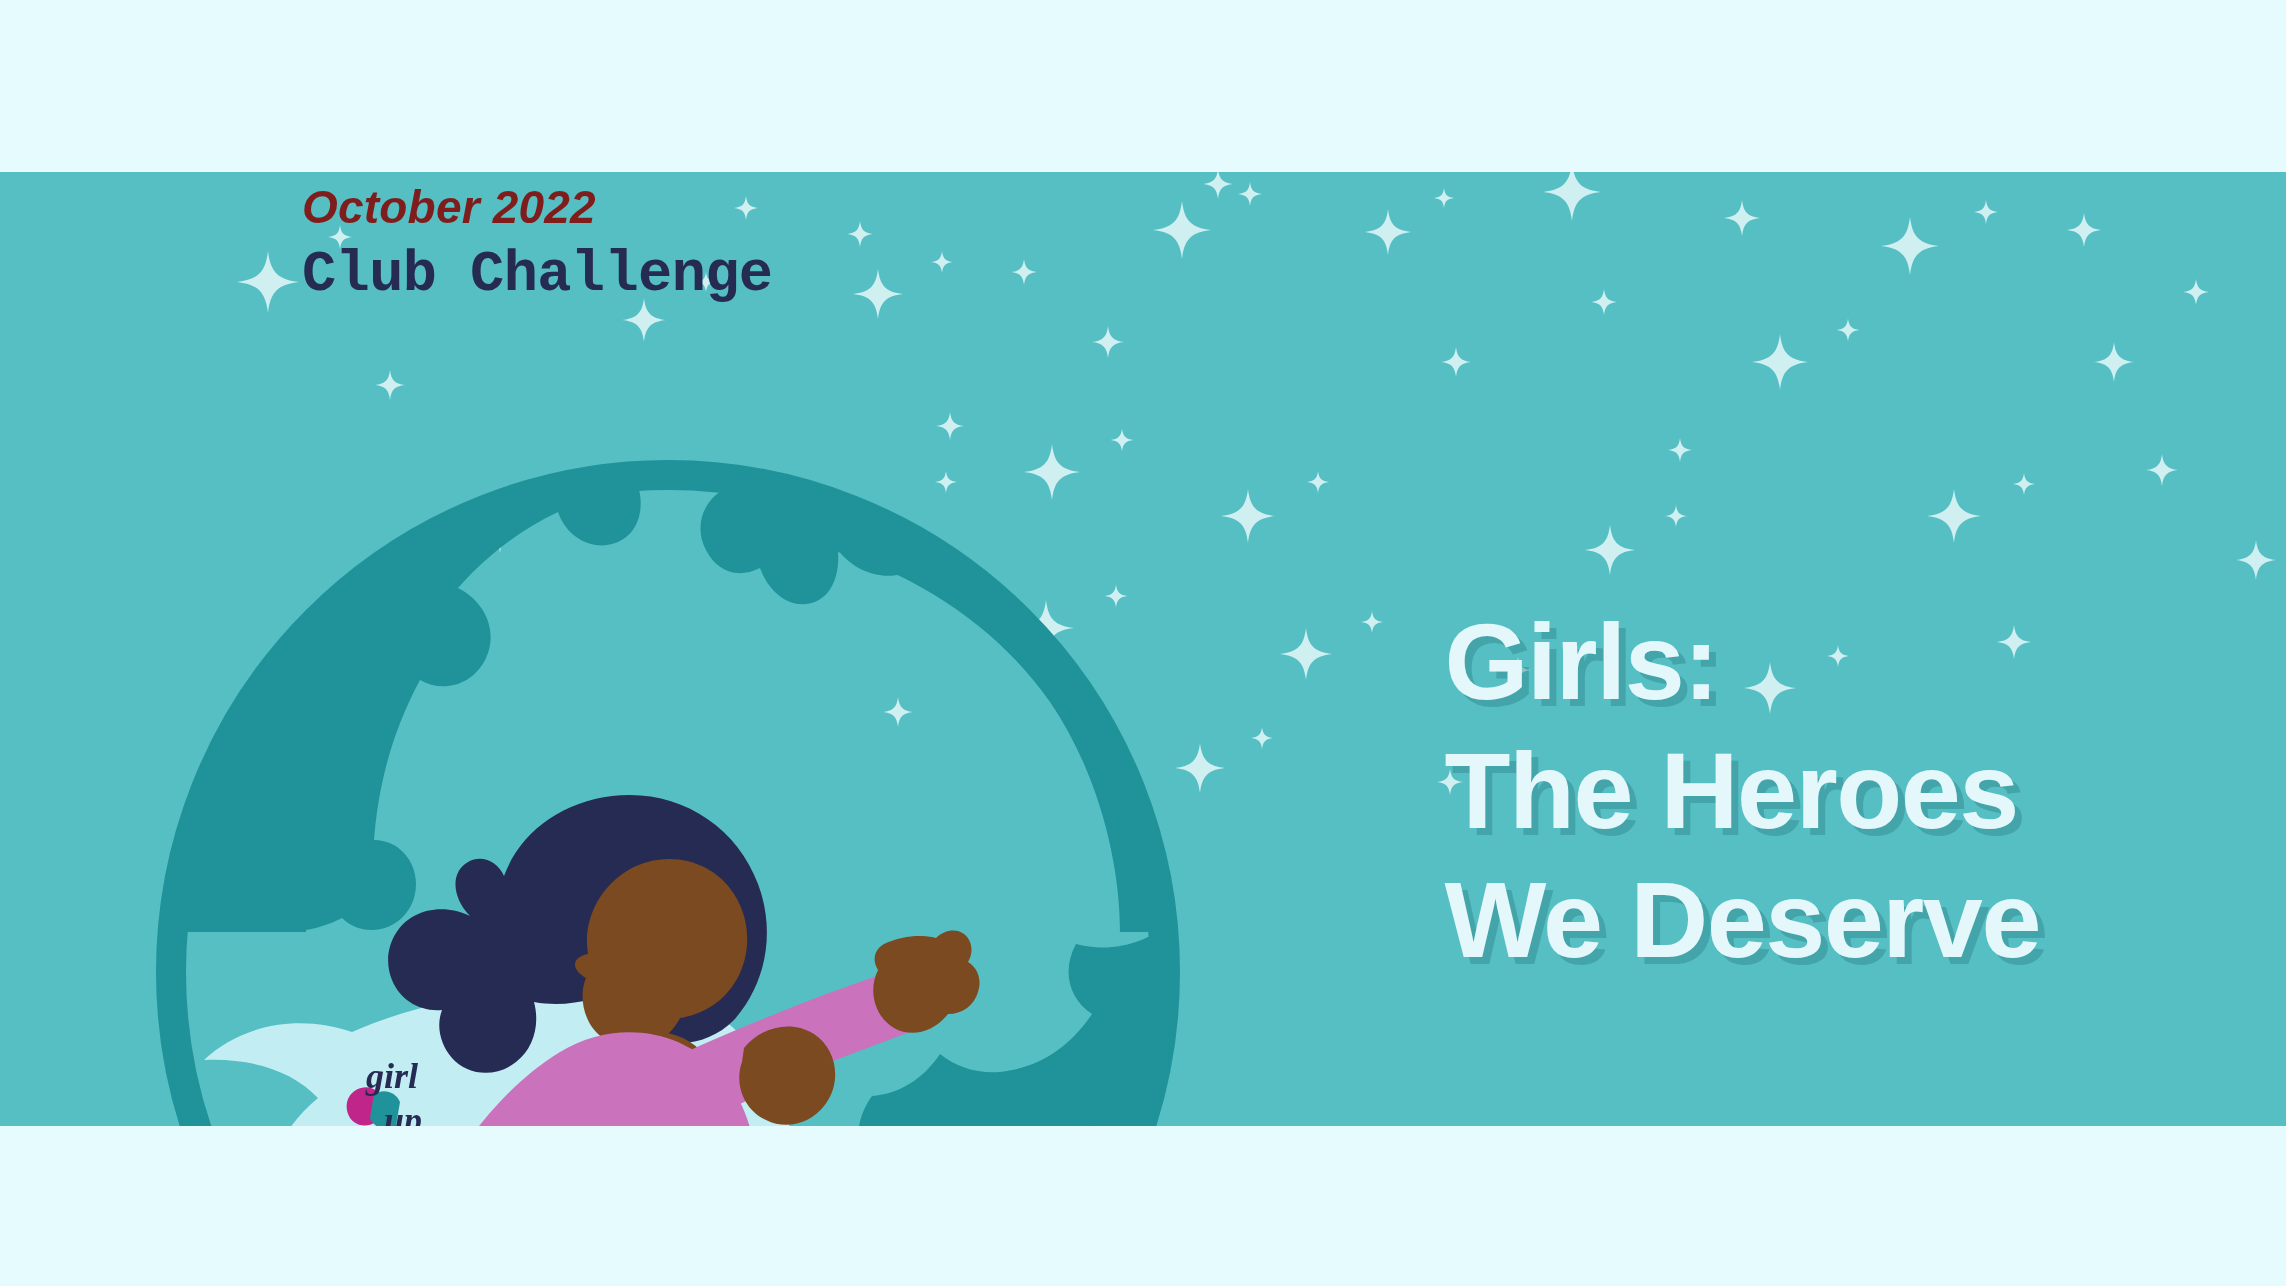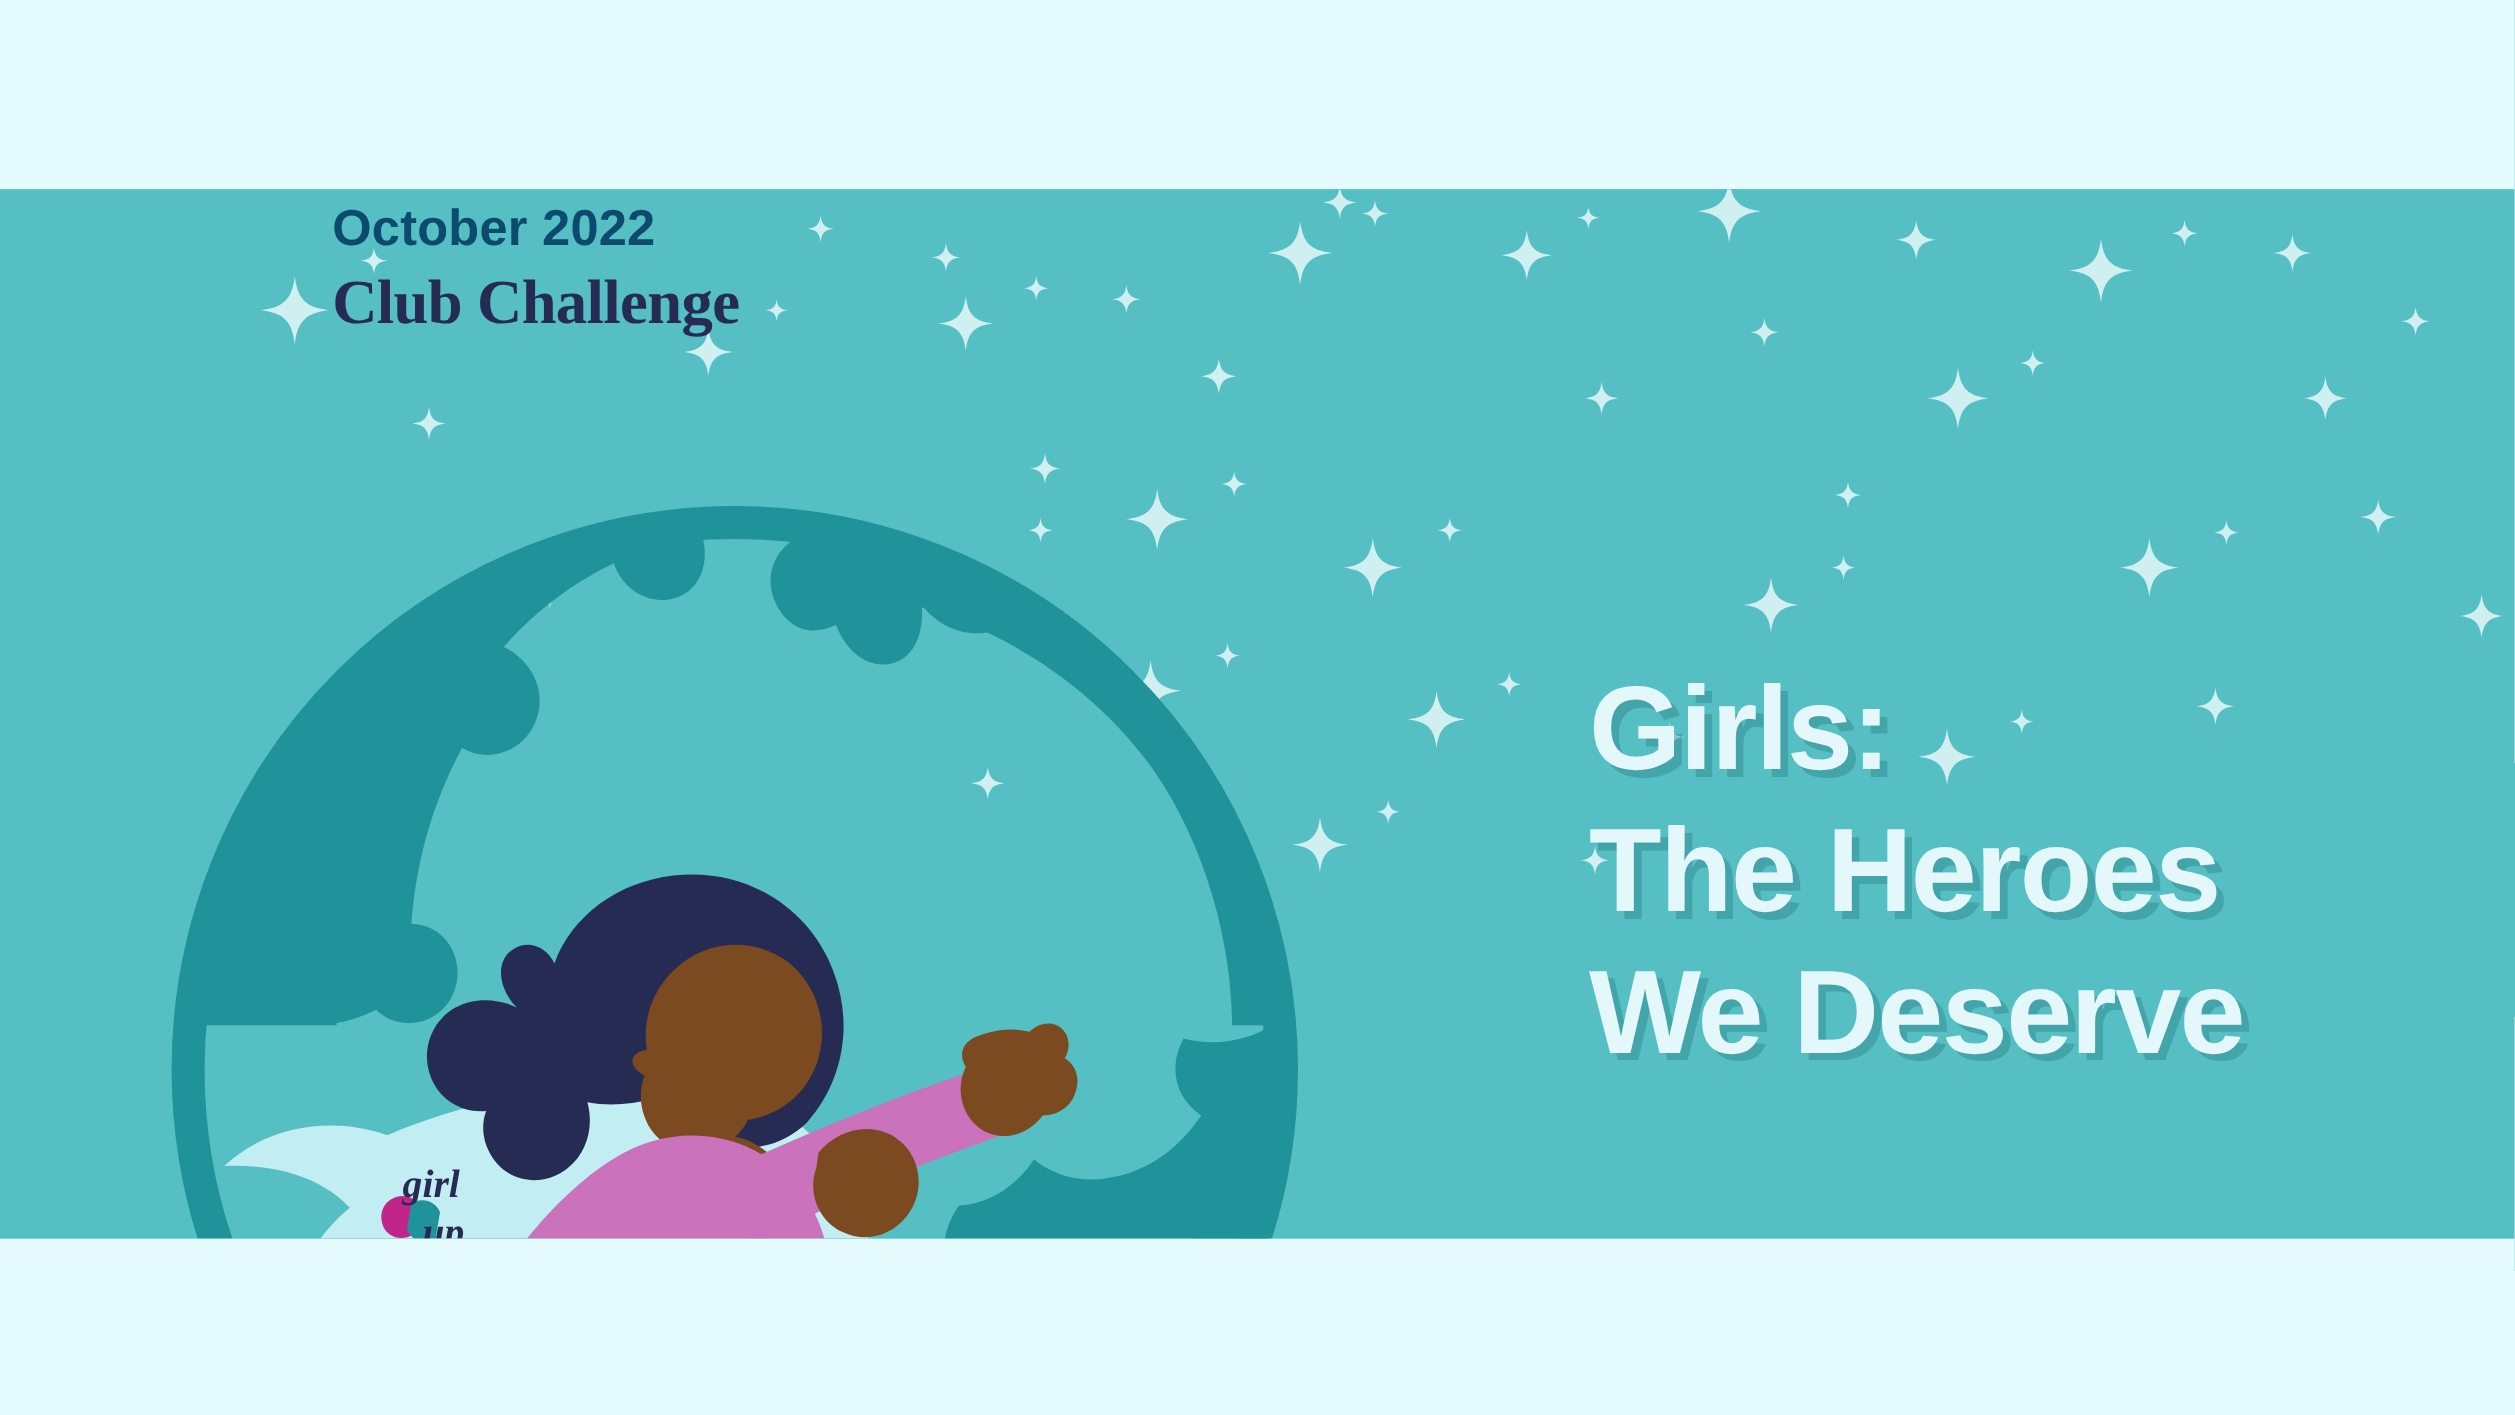--- a/index.html
+++ b/index.html
@@ -48,27 +48,28 @@
     left: 302px;
     top: 10px;
     z-index: 5;
   }
 
   #eyebrow {
     font-family: "Liberation Sans", sans-serif;
     font-size: 46px;
     font-weight: 600;
     letter-spacing: 0.2px;
-    color: #0c4a6e;
+    color: #7f1d1d;
     line-height: 1.1;
     white-space: nowrap;
+    font-style: italic;
   }
 
   #challenge-title {
-    font-family: Liberation Serif, serif;
+    font-family: Liberation Mono, monospace;
     font-size: 57px;
     font-weight: 900;
     letter-spacing: -0.6px;
     color: #262b54;
     line-height: 1.15;
     margin-top: 10px;
     white-space: nowrap;
   }
 
   

